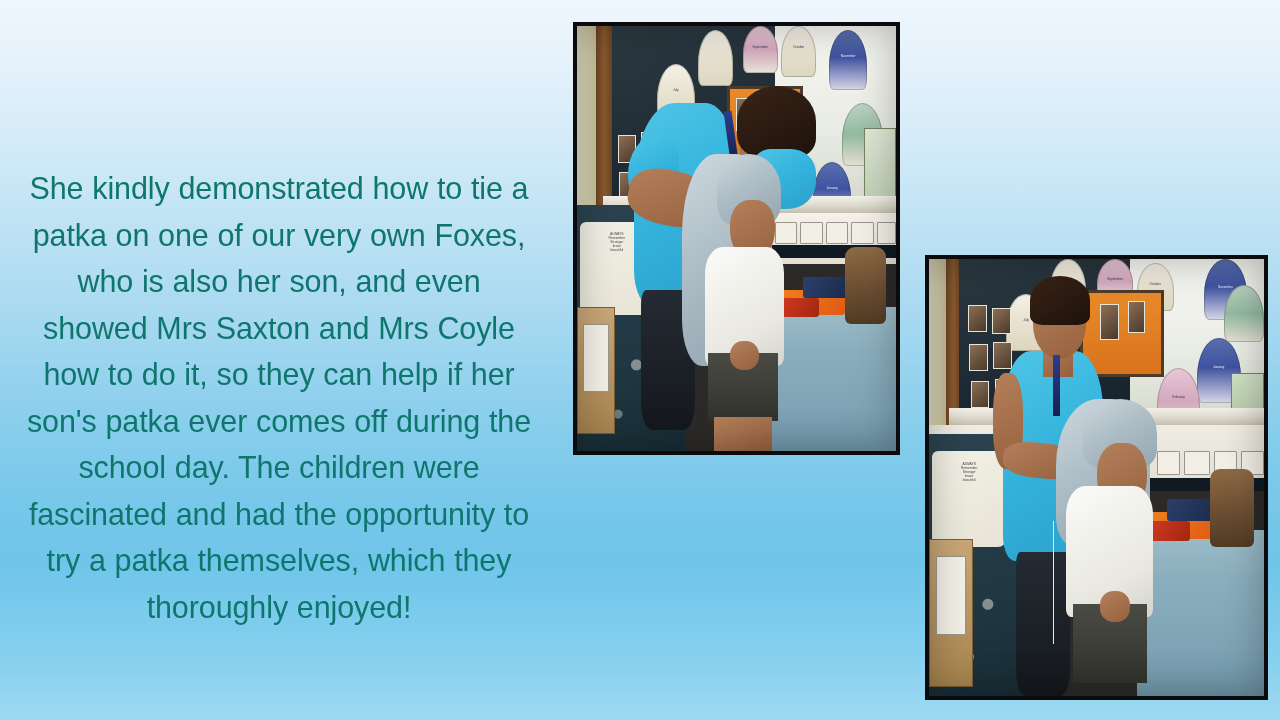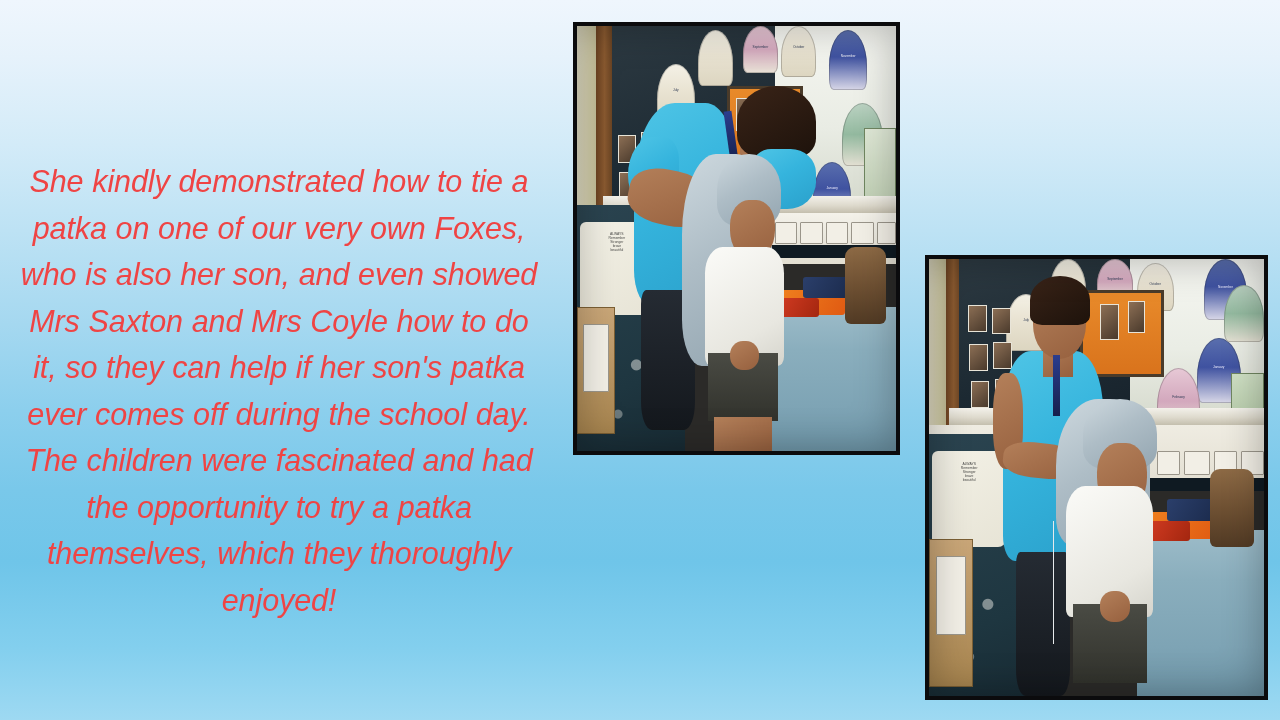--- a/index.html
+++ b/index.html
@@ -35,25 +35,24 @@
     position: absolute;
     left: 14px;
     top: 158px;
     width: 530px;
     text-align: center;
   }
   .caption-text {
     font-family: "Liberation Sans", sans-serif;
     font-size: 30.5px;
     line-height: 46.5px;
-    color: #ef4444;
+    color: #0f766e;
     letter-spacing: -0.1px;
     word-spacing: 0.4px;
-    margin: 0;
-    font-style: italic;
+    margin: 7px;
   }
 
   
   .photo {
     position: absolute;
     border: 4px solid #0b0b0d;
     box-sizing: border-box;
     overflow: hidden;
     background: #2b2a28;
   }

